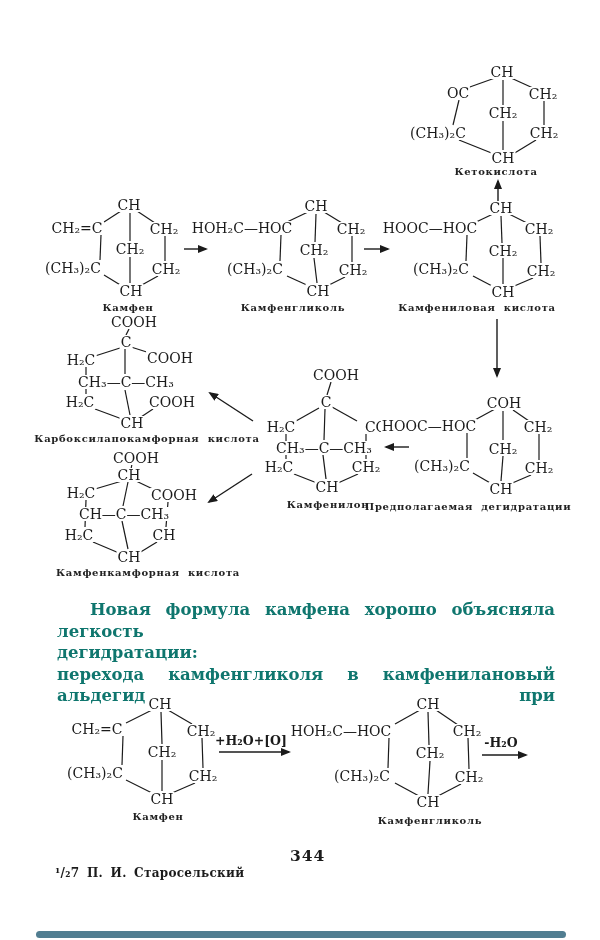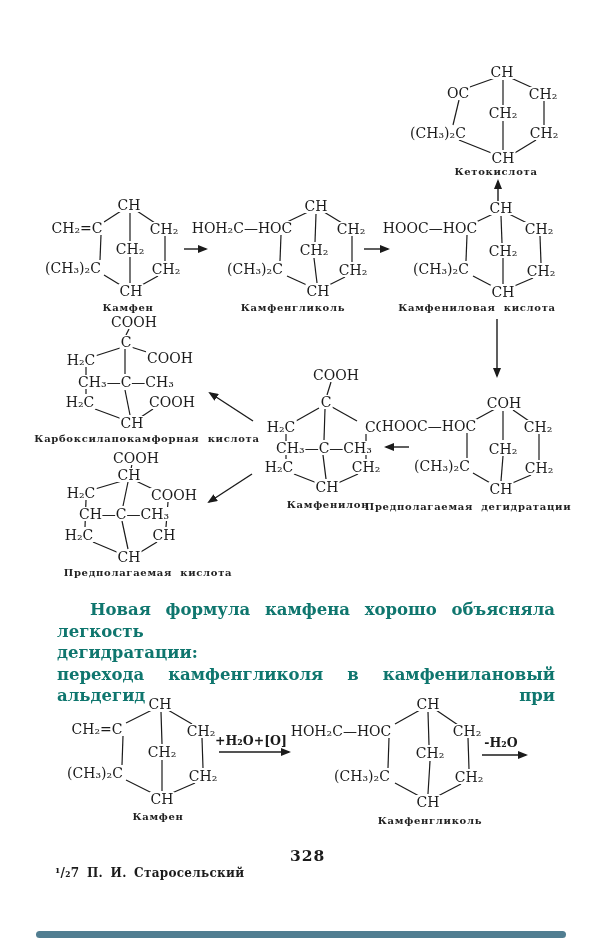--- a/index.html
+++ b/index.html
@@ -226,21 +226,21 @@
   <span class="cap" style="left:468px;top:506px">Предполагаемая дегидратации</span>
 
   <span class="atom" style="left:136px;top:458px">COOH</span>
   <span class="atom" style="left:129px;top:475px">CH</span>
   <span class="atom" style="left:81px;top:493px">H₂C</span>
   <span class="atom" style="left:174px;top:495px">COOH</span>
   <span class="atom" style="left:124px;top:514px">CH—C—CH₃</span>
   <span class="atom" style="left:79px;top:535px">H₂C</span>
   <span class="atom" style="left:164px;top:535px">CH</span>
   <span class="atom" style="left:129px;top:557px">CH</span>
-  <span class="cap" style="left:148px;top:572px">Предполагаемая кислота</span>
+  <span class="cap" style="left:148px;top:572px">Камфенкамфорная кислота</span>
 
   <div class="para">
     <div class="pl first">Новая формула камфена хорошо объясняла легкость</div>
     <div class="pl last">дегидратации:</div>
     <div class="pl">перехода камфенгликоля в камфенилановый альдегид при</div>
   </div>
 
   <span class="atom" style="left:160px;top:704px">CH</span>
   <span class="atom" style="left:97px;top:729px">CH₂=C</span>
   <span class="atom" style="left:201px;top:731px">CH₂</span>
@@ -256,16 +256,16 @@
   <span class="atom" style="left:430px;top:753px">CH₂</span>
   <span class="atom" style="left:362px;top:776px">(CH₃)₂C</span>
   <span class="atom" style="left:469px;top:777px">CH₂</span>
   <span class="atom" style="left:428px;top:802px">CH</span>
   <span class="cap" style="left:430px;top:820px">Камфенгликоль</span>
 
   <span class="rlabel" style="left:251px;top:740px">+H₂O+[O]</span>
   <span class="rlabel" style="left:501px;top:742px">-H₂O</span>
 
   <span class="footer-sig">¹/₂7  П. И. Старосельский</span>
-  <span class="page-num">328</span>
+  <span class="page-num">344</span>
 
   <div class="scrollbar" style="background: rgb(81, 126, 145);"></div>
 </div>
 
 </body></html>

